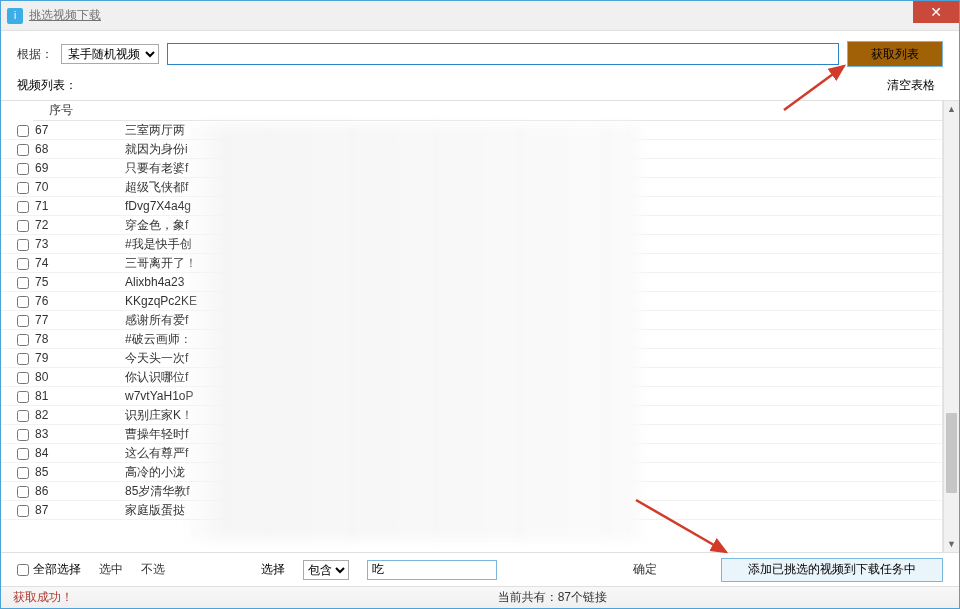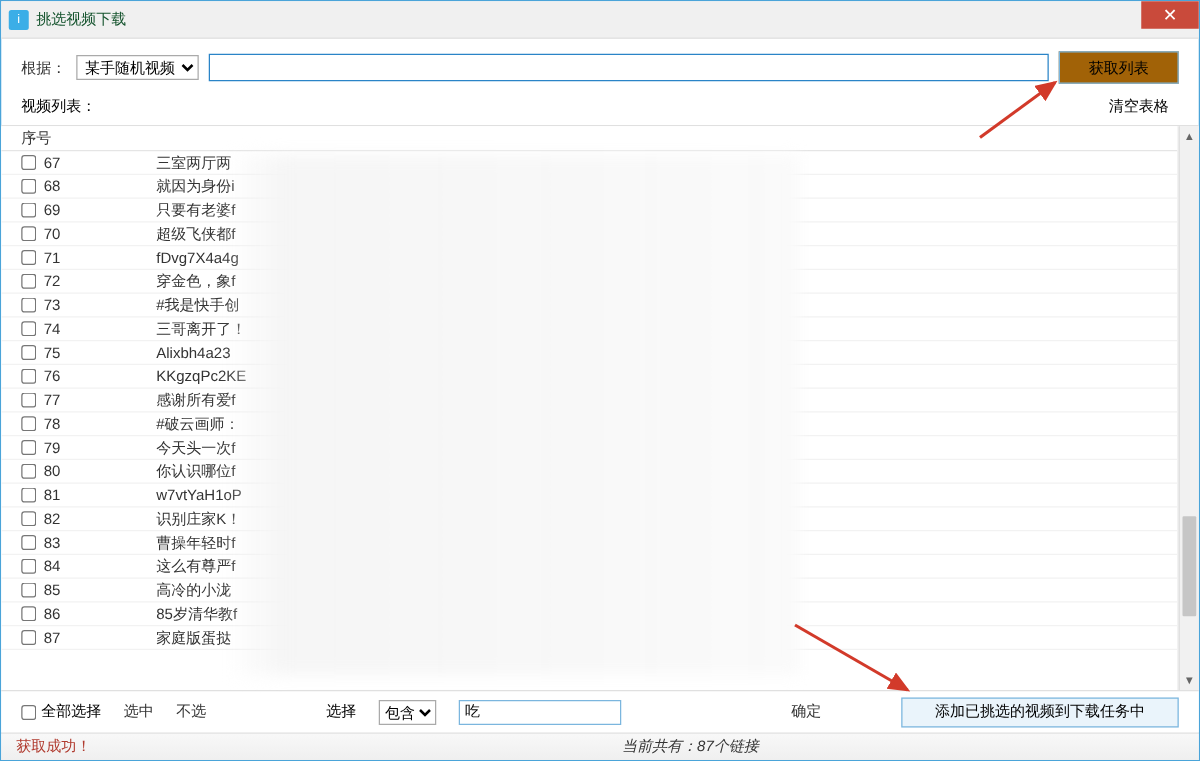--- a/index.html
+++ b/index.html
@@ -23,21 +23,21 @@
     }
     .titlebar-icon {
       width: 16px; height: 16px;
       background: #3baee7;
       border-radius: 2px;
       margin-left: 6px;
       display: flex; align-items: center; justify-content: center;
       color: #fff;
       font-size: 10px;
     }
-    .titlebar-title { margin-left: 6px; font-size: 12px; color: #14532d; }
+    .titlebar-title { margin-left: 6px; font-size: 12px; color: #737373; text-decoration: underline; }
     .titlebar-close {
       position: absolute; right: 0; top: 0;
       width: 46px; height: 22px;
       background: #c94a3b;
       color: #fff;
       display: flex; align-items: center; justify-content: center;
       font-size: 14px;
       cursor: pointer;
     }
     .controls-row {
@@ -92,40 +92,41 @@
       border-right: 1px solid #e5e5e5;
     }
     .table-header {
       display: flex;
       height: 20px;
       background: #fff;
       border-bottom: 1px solid #e5e5e5;
       font-size: 12px;
       color: #333;
       align-items: center;
+      margin-left: 32px;
     }
     .col-seq { width: 120px; padding-left: 16px; }
     .col-title { flex: 1; padding-left: 4px; }
     .table-body {
       height: 420px;
       overflow: hidden;
     }
     .table-row {
       display: flex;
       height: 19px;
       align-items: center;
       font-size: 12px;
       color: #333;
       border-bottom: 1px solid #f2f2f2;
     }
     .row-check-seq {
       width: 120px;
       padding-left: 16px;
       display: flex;
-      align-items: center;
+      align-items: flex-end;
       gap: 6px;
     }
     .row-check { width: 12px; height: 12px; }
     .row-title {
       flex: 1;
       padding-left: 4px;
       overflow: hidden;
       white-space: nowrap;
       text-overflow: clip;
       position: relative;
@@ -191,21 +192,21 @@
     .statusbar {
       height: 22px;
       border-top: 1px solid #e0e0e0;
       display: flex;
       align-items: center;
       padding: 0 12px;
       font-size: 12px;
       background: linear-gradient(#f8f8f8,#efefef);
     }
     .status-left { color: #b03a2e; }
-    .status-right { margin-left: auto; margin-right: 340px; color: #333; font-style: italic; }
+    .status-right { margin-left: auto; margin-right: 340px; color: #333; }
     
     .arrow { position: absolute; pointer-events: none; }
     .arrow svg { overflow: visible; }
   </style>
 </head>
 <body>
 
 <div class="window">
 
   <div class="titlebar">

